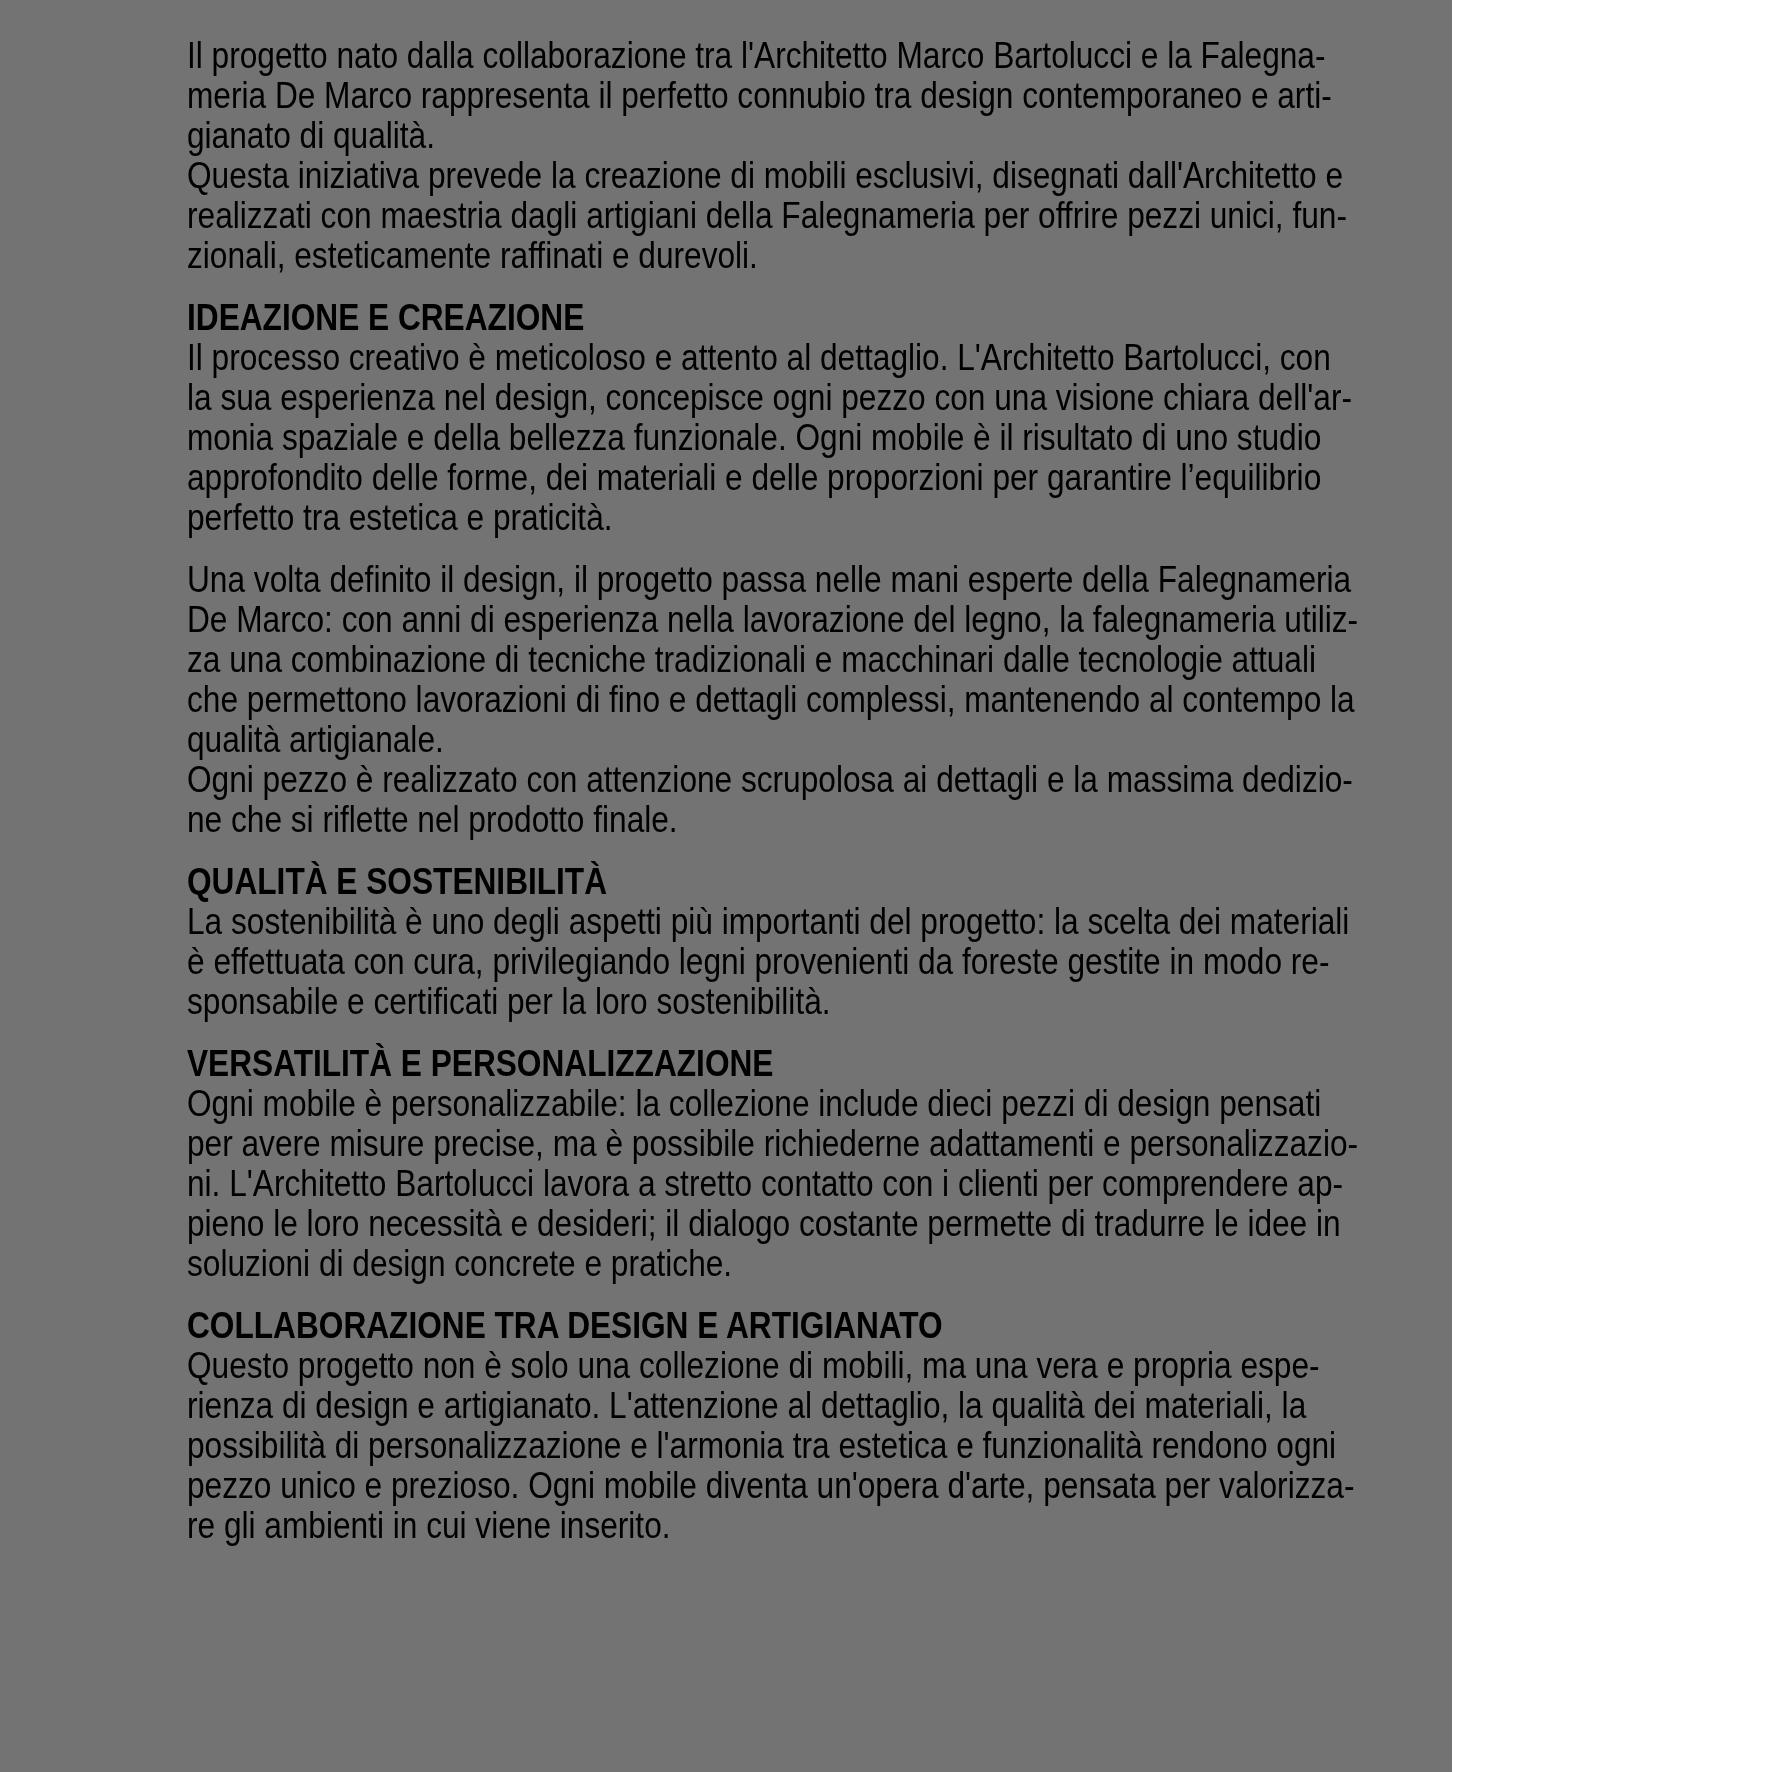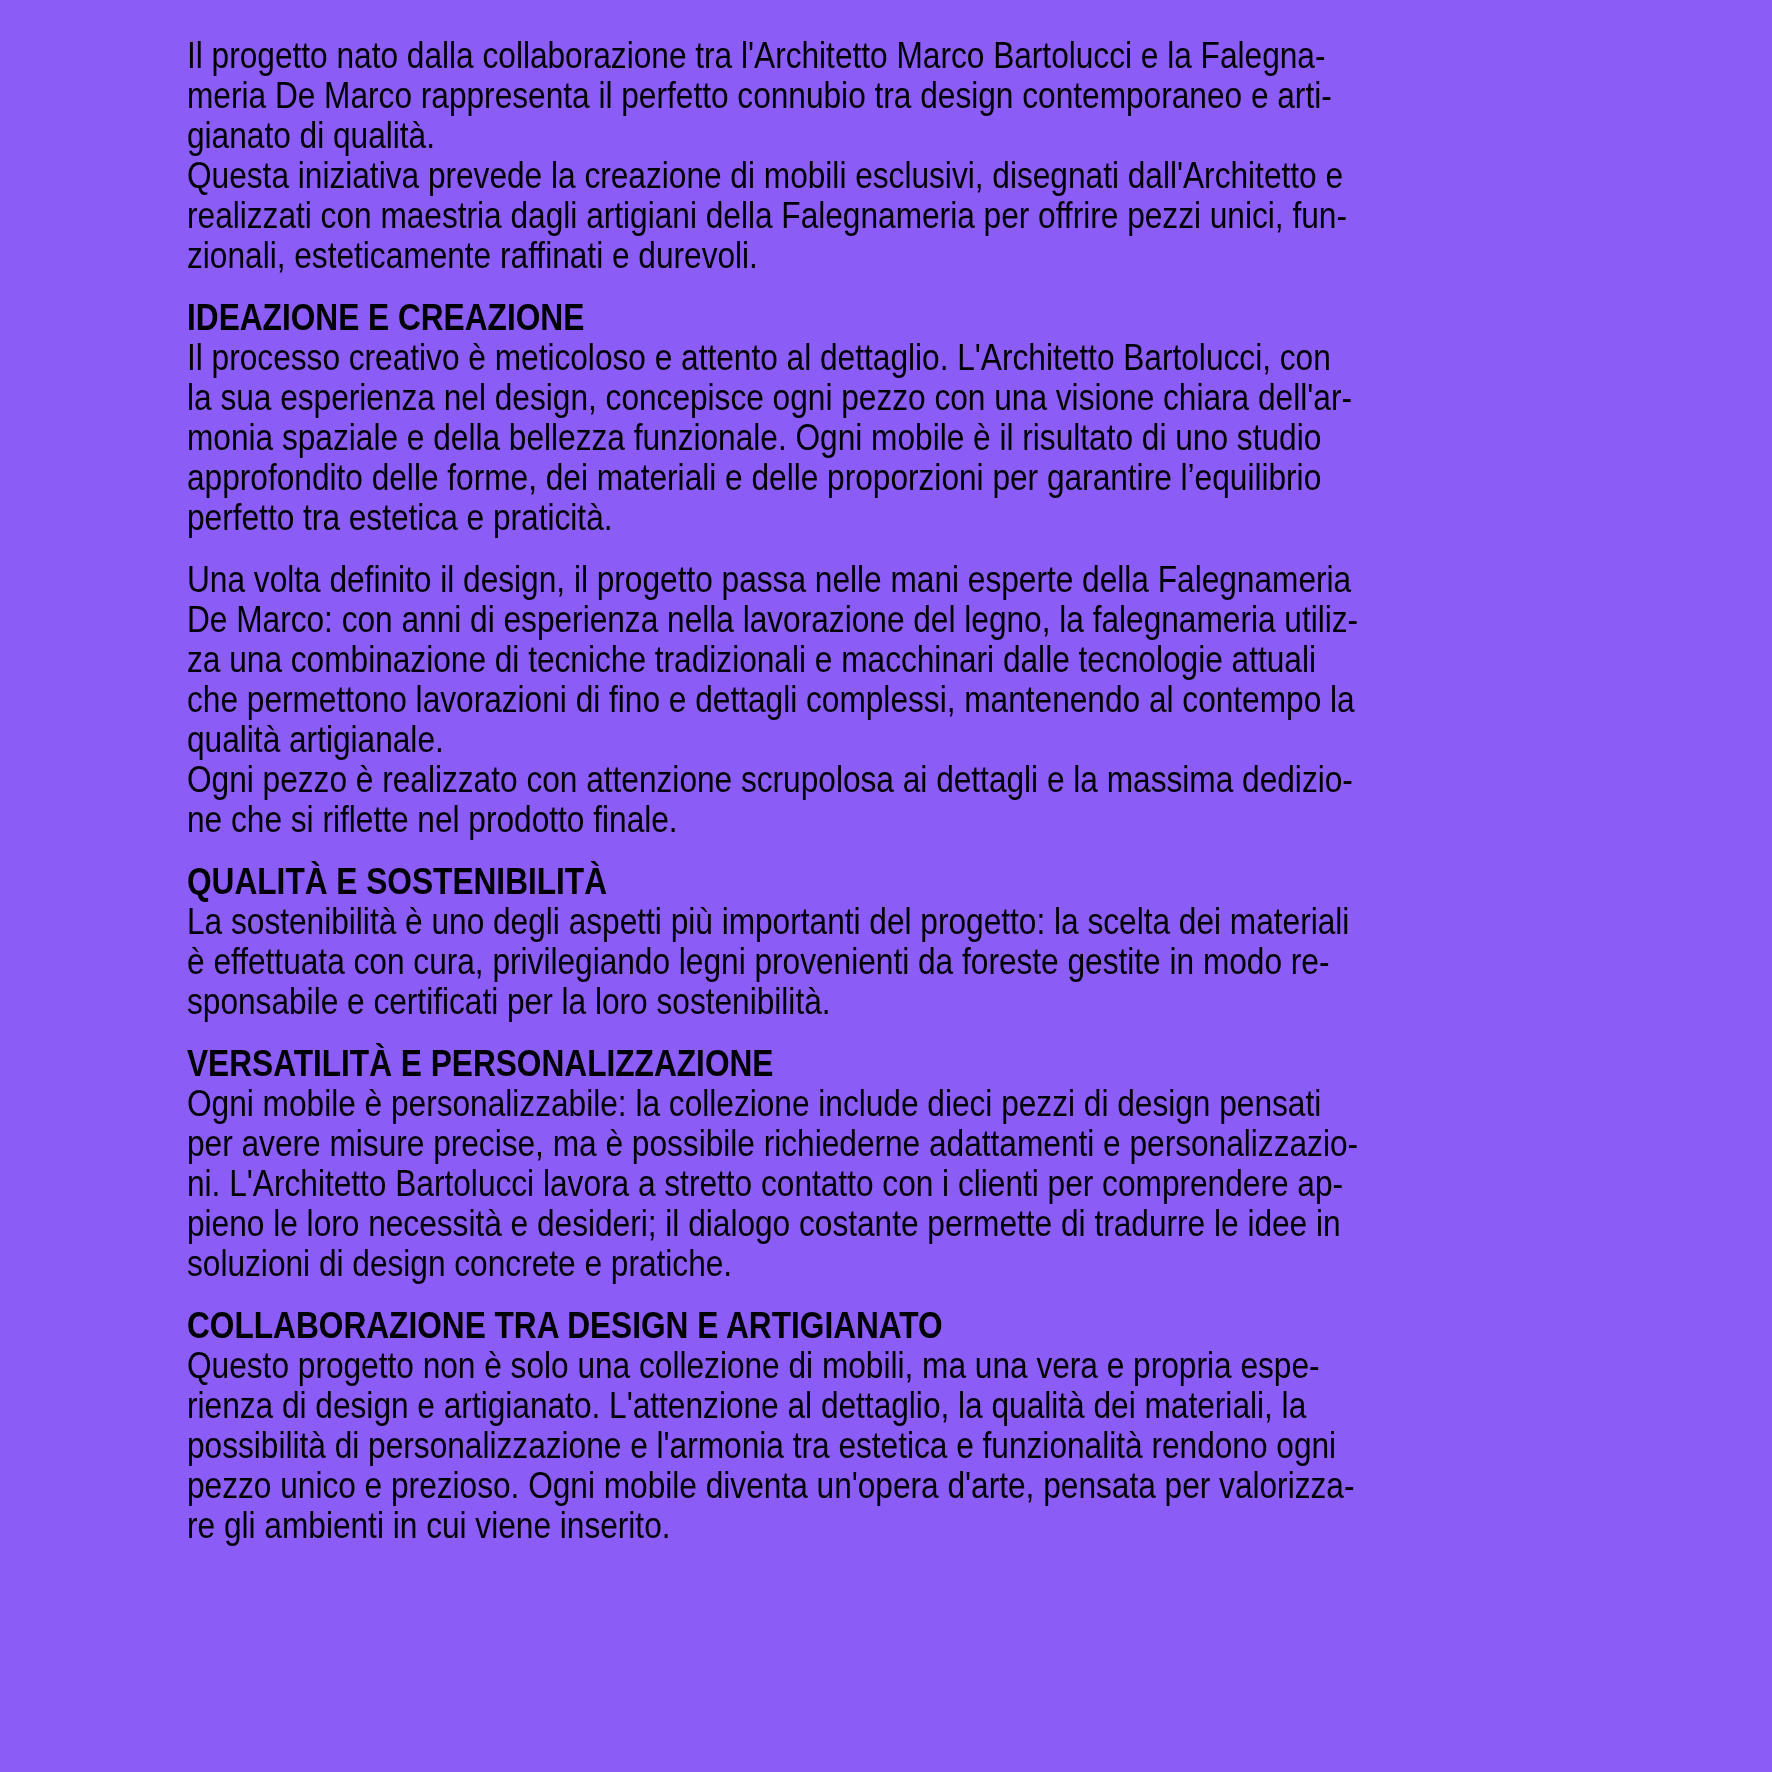--- a/index.html
+++ b/index.html
@@ -2,23 +2,23 @@
 <html><head>
 <meta charset="utf-8">
 <style>
   html, body {
     margin: 0;
     padding: 0;
     background: #ffffff;
   }
   .page {
     position: relative;
-    width: 1772px;
+    width: 1452px;
     height: 1772px;
-    background: #8b5cf6;
+    background: #737373;
     overflow: hidden;
     font-family: "Liberation Sans", sans-serif;
     color: #000000;
   }
   
   .text-column {
     position: absolute;
     left: 187px;
     top: 36px;
     width: 1700px;

